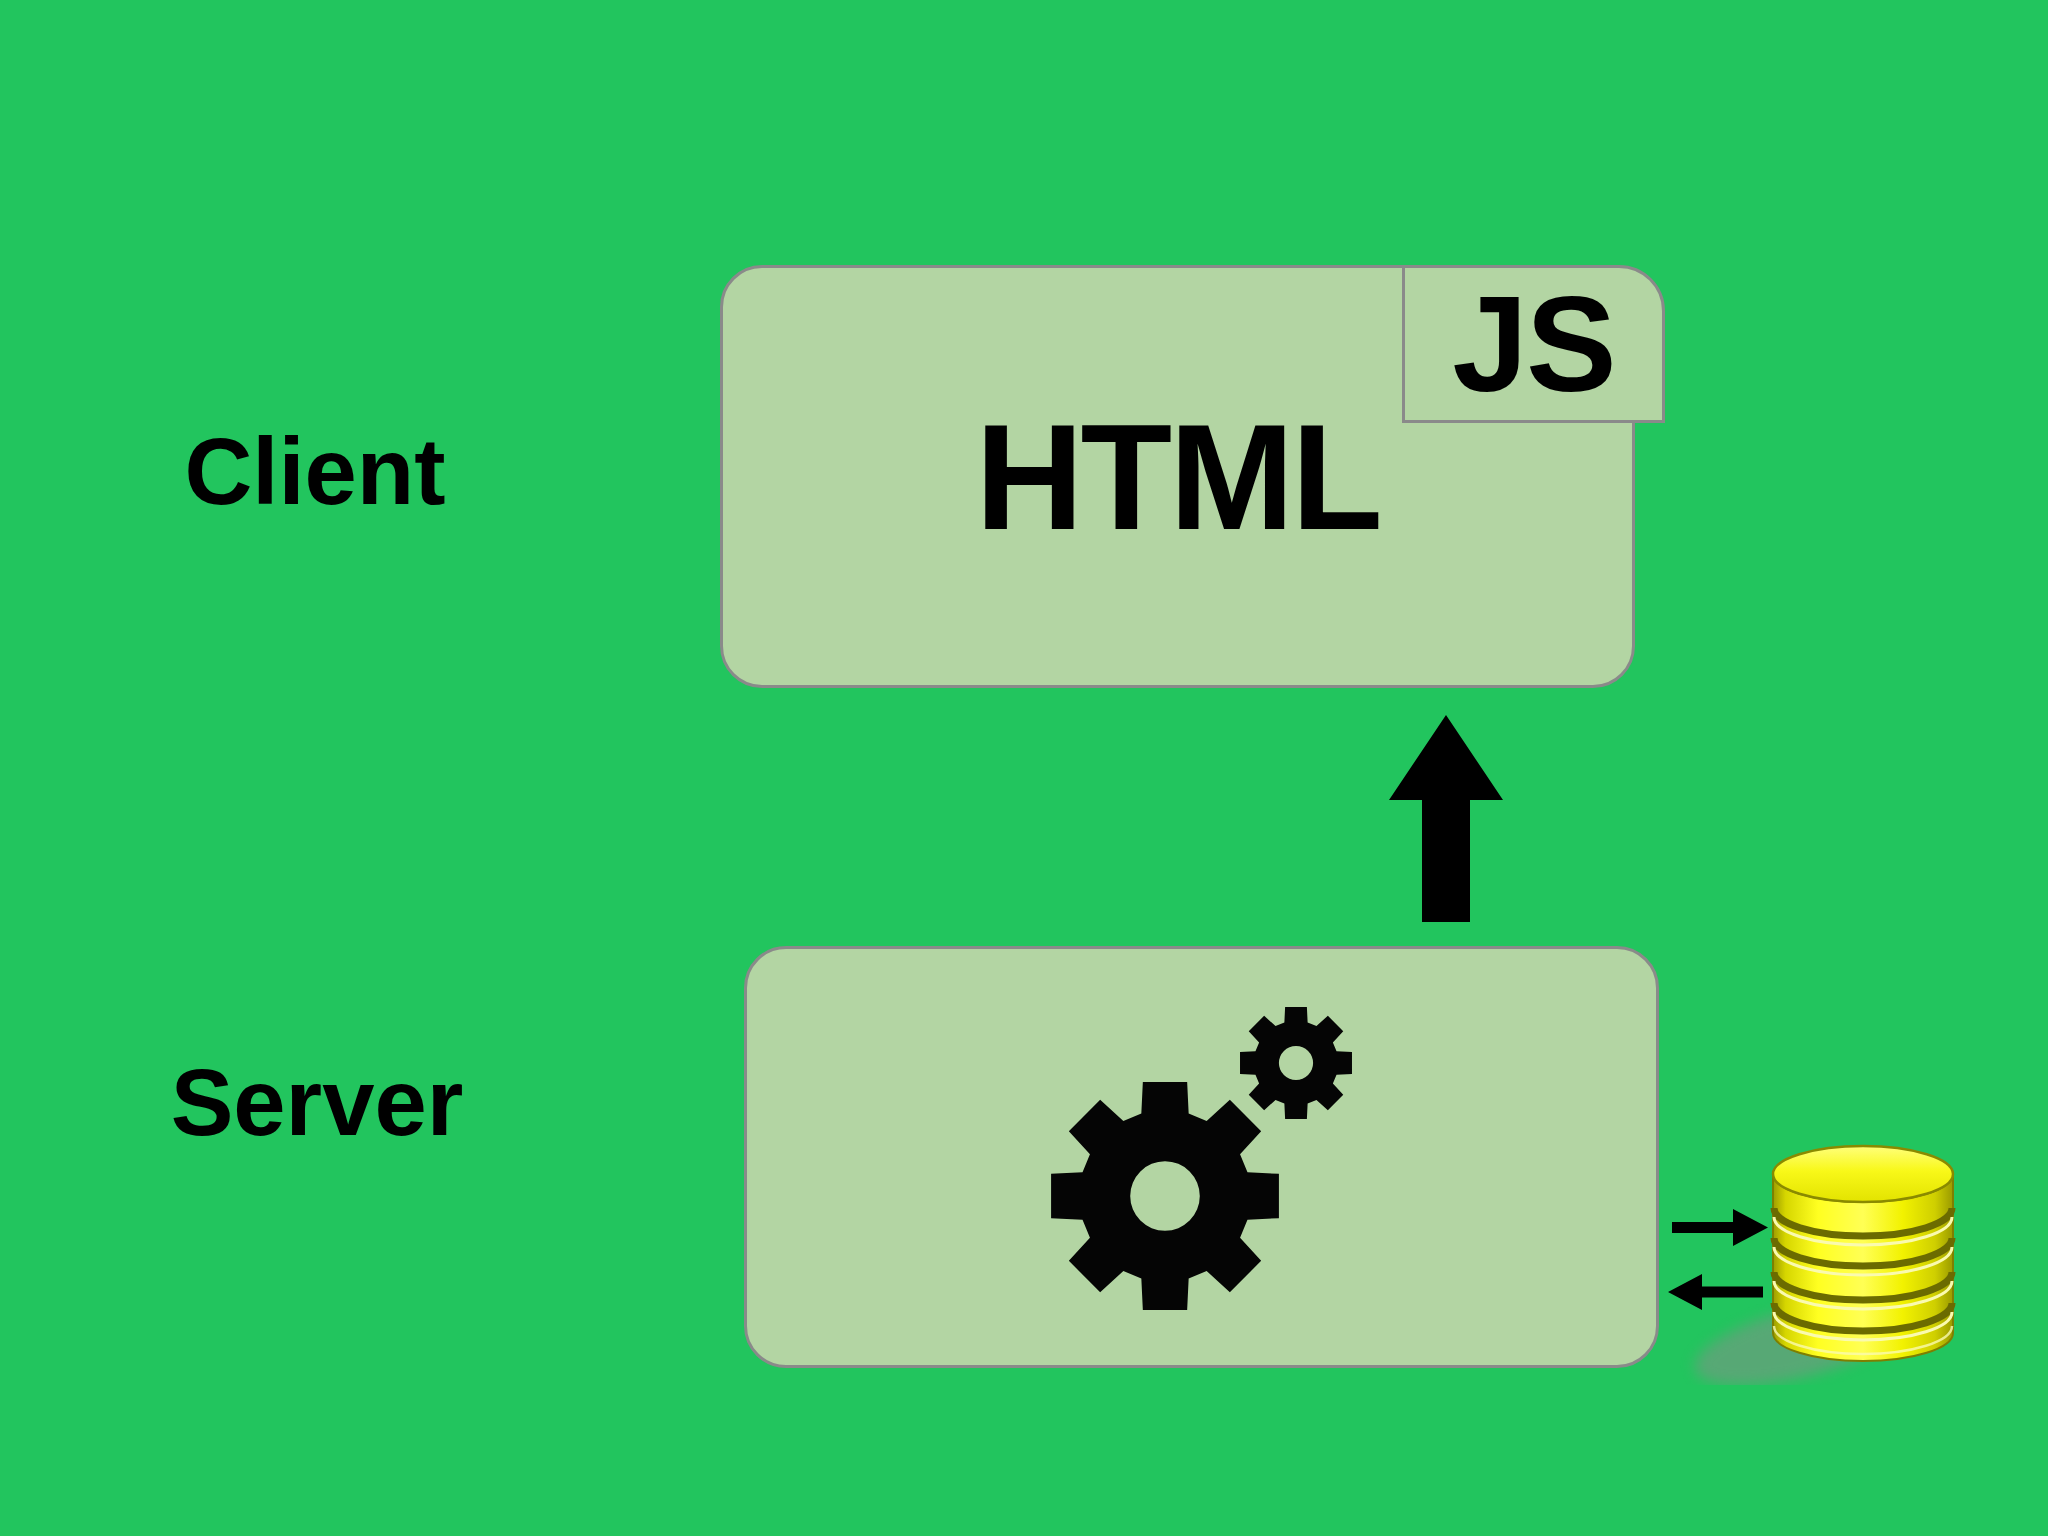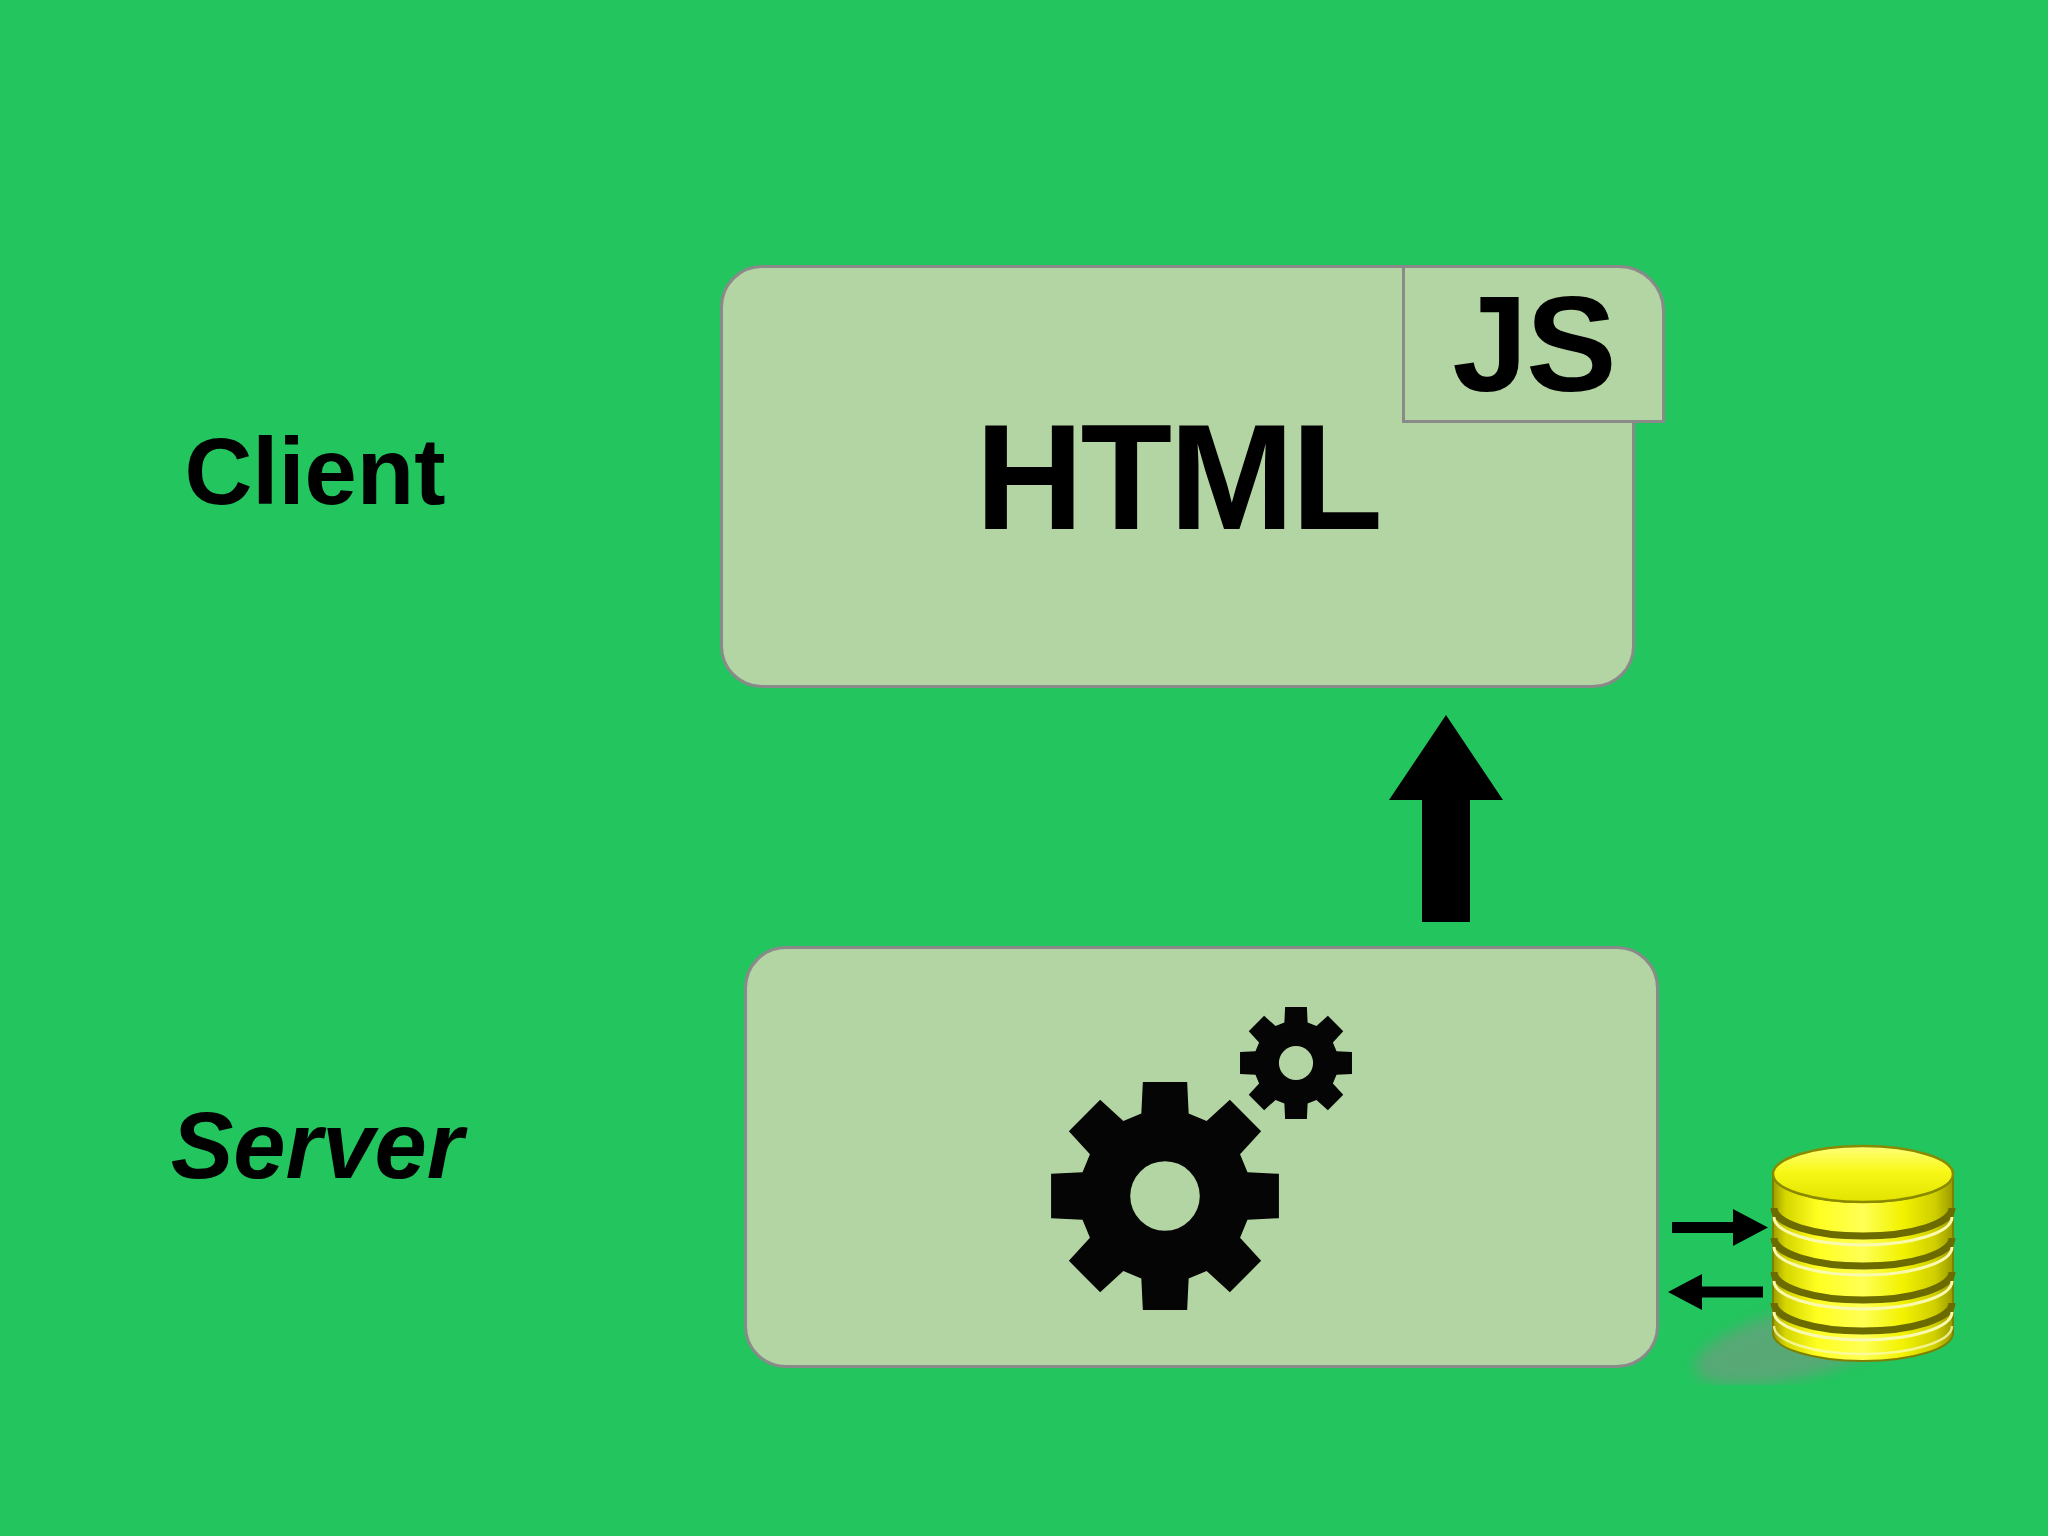--- a/index.html
+++ b/index.html
@@ -58,21 +58,21 @@
   .side-label {
     position: absolute;
     width: 330px;
     text-align: center;
     font-size: 94px;
     font-weight: 700;
     line-height: 120px;
     white-space: nowrap;
   }
   #client-label { left: 150px; top: 412px; }
-  #server-label { left: 152px; top: 1086px; font-style: italic; }
+  #server-label { left: 152px; top: 1043px; }
   .abs-svg { position: absolute; }
 </style>
 </head>
 <body>
 
 <div id="canvas">
 
   <div class="side-label" id="client-label">Client</div>
 
   <div class="side-label" id="server-label">Server</div>

